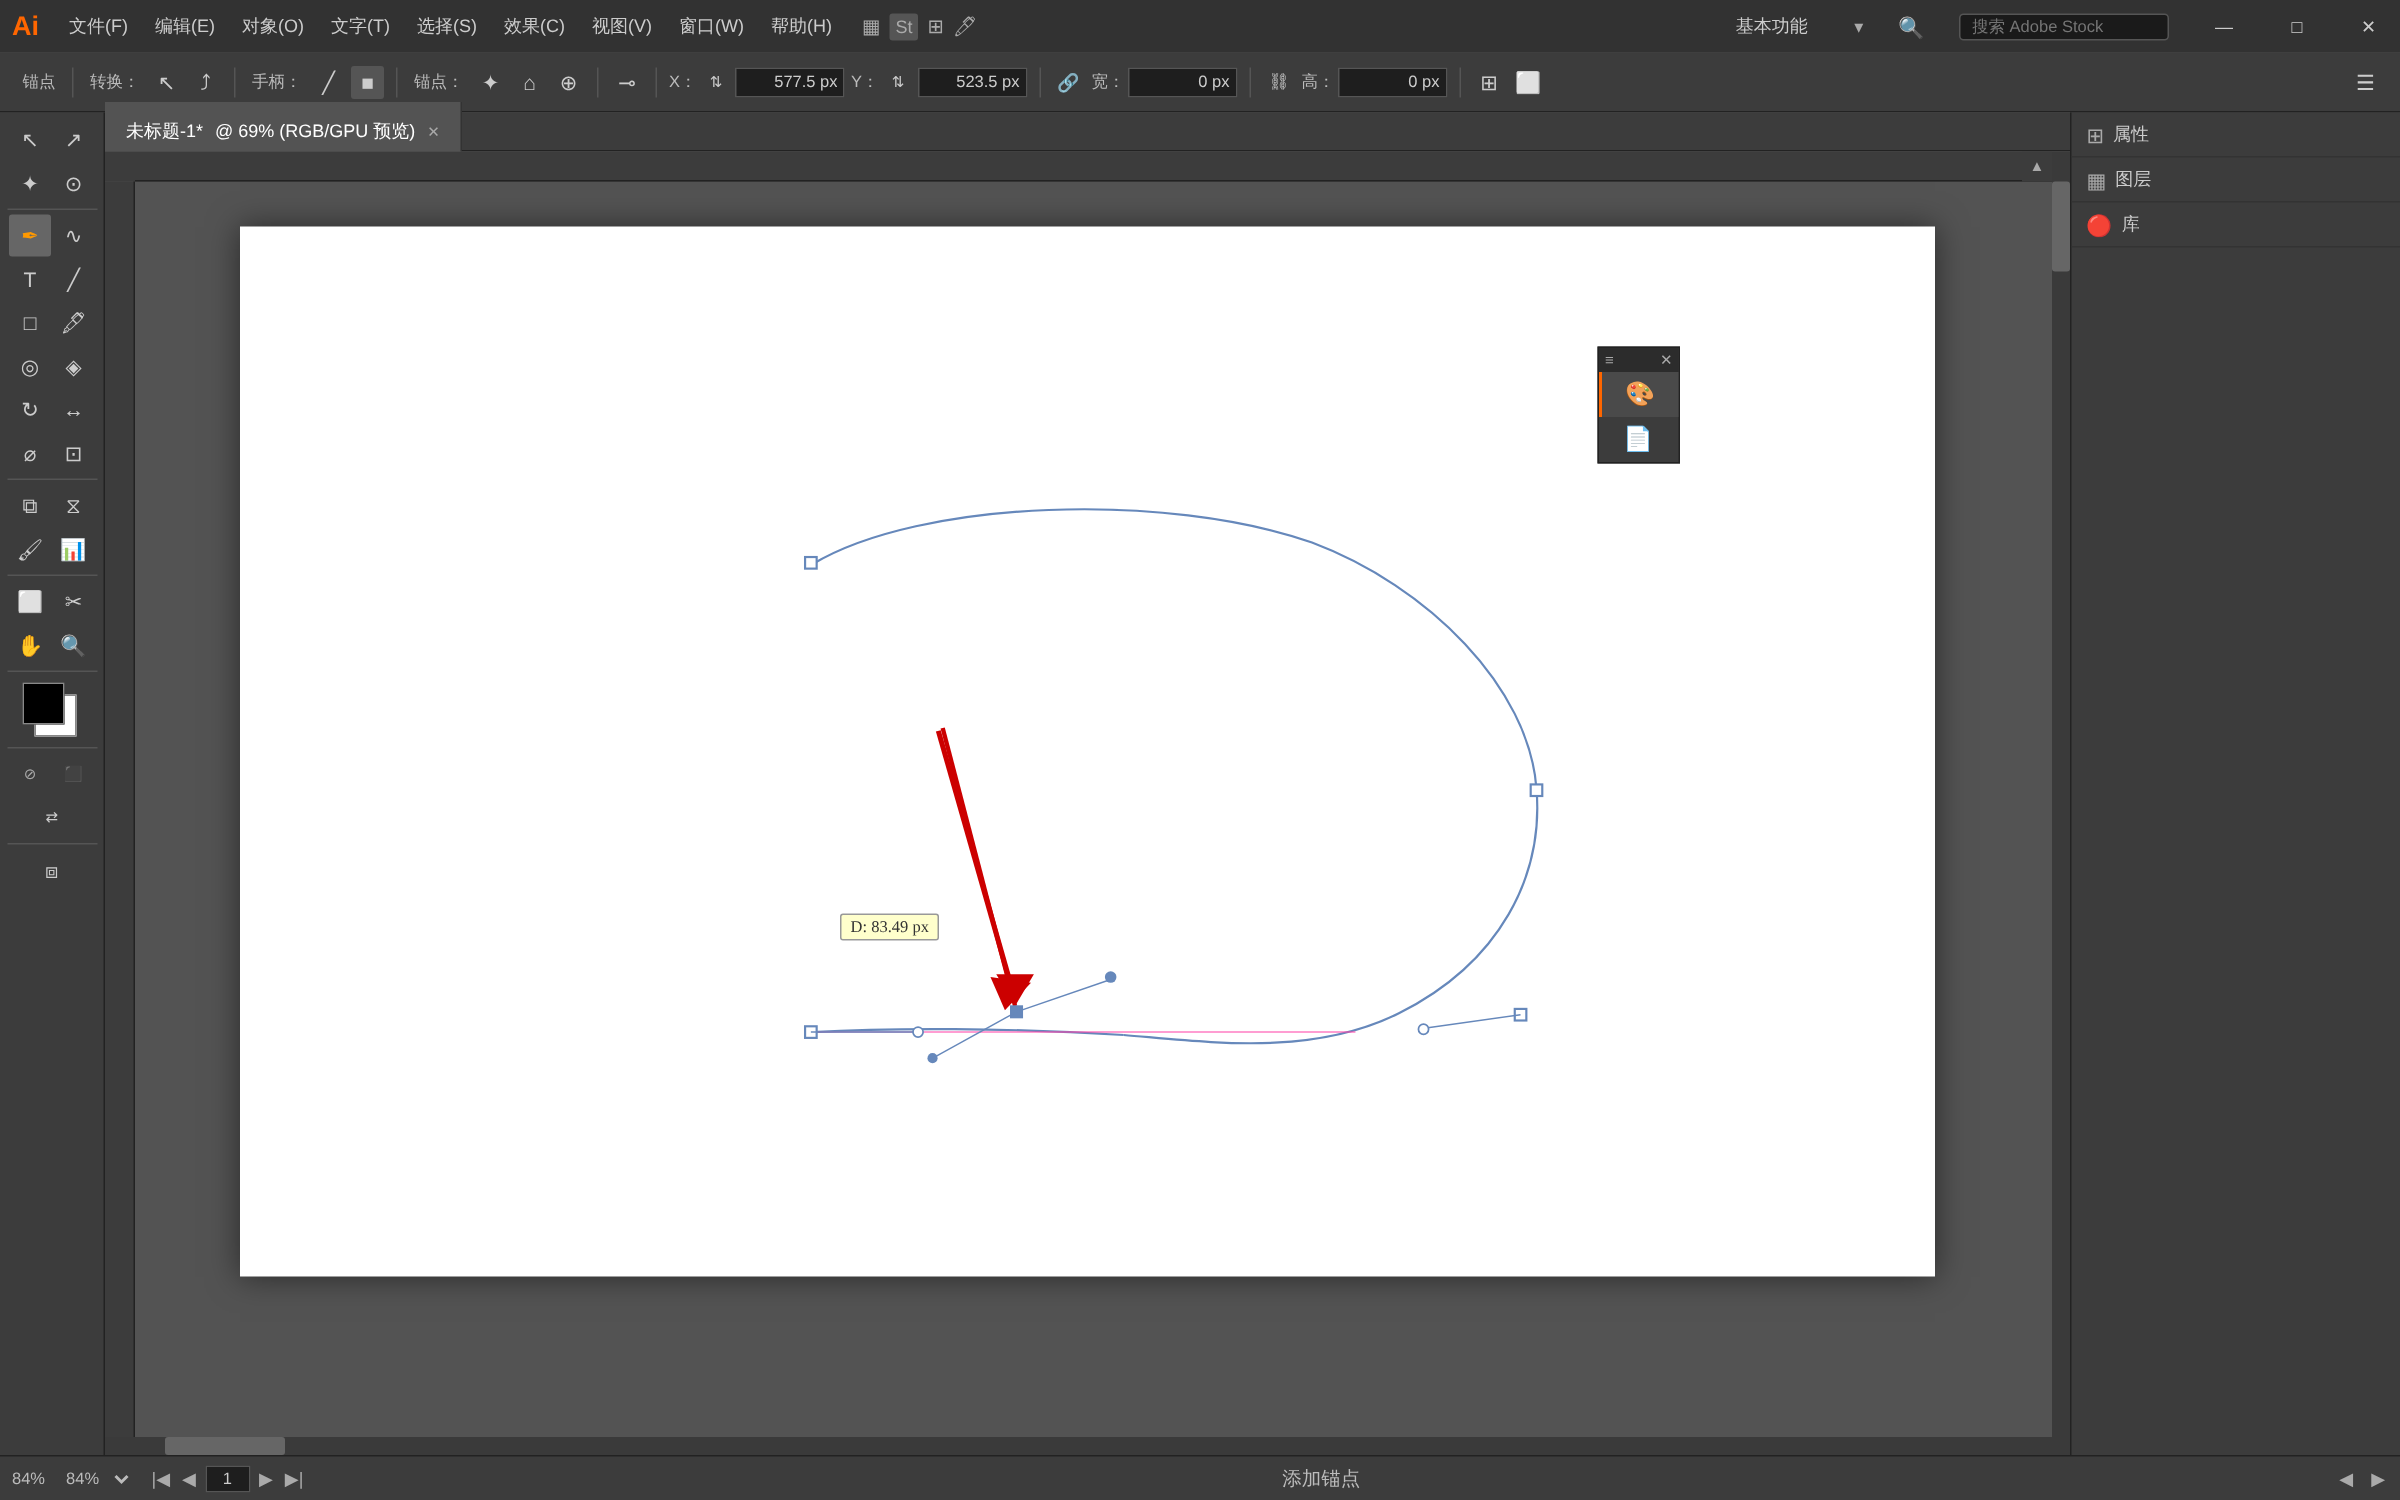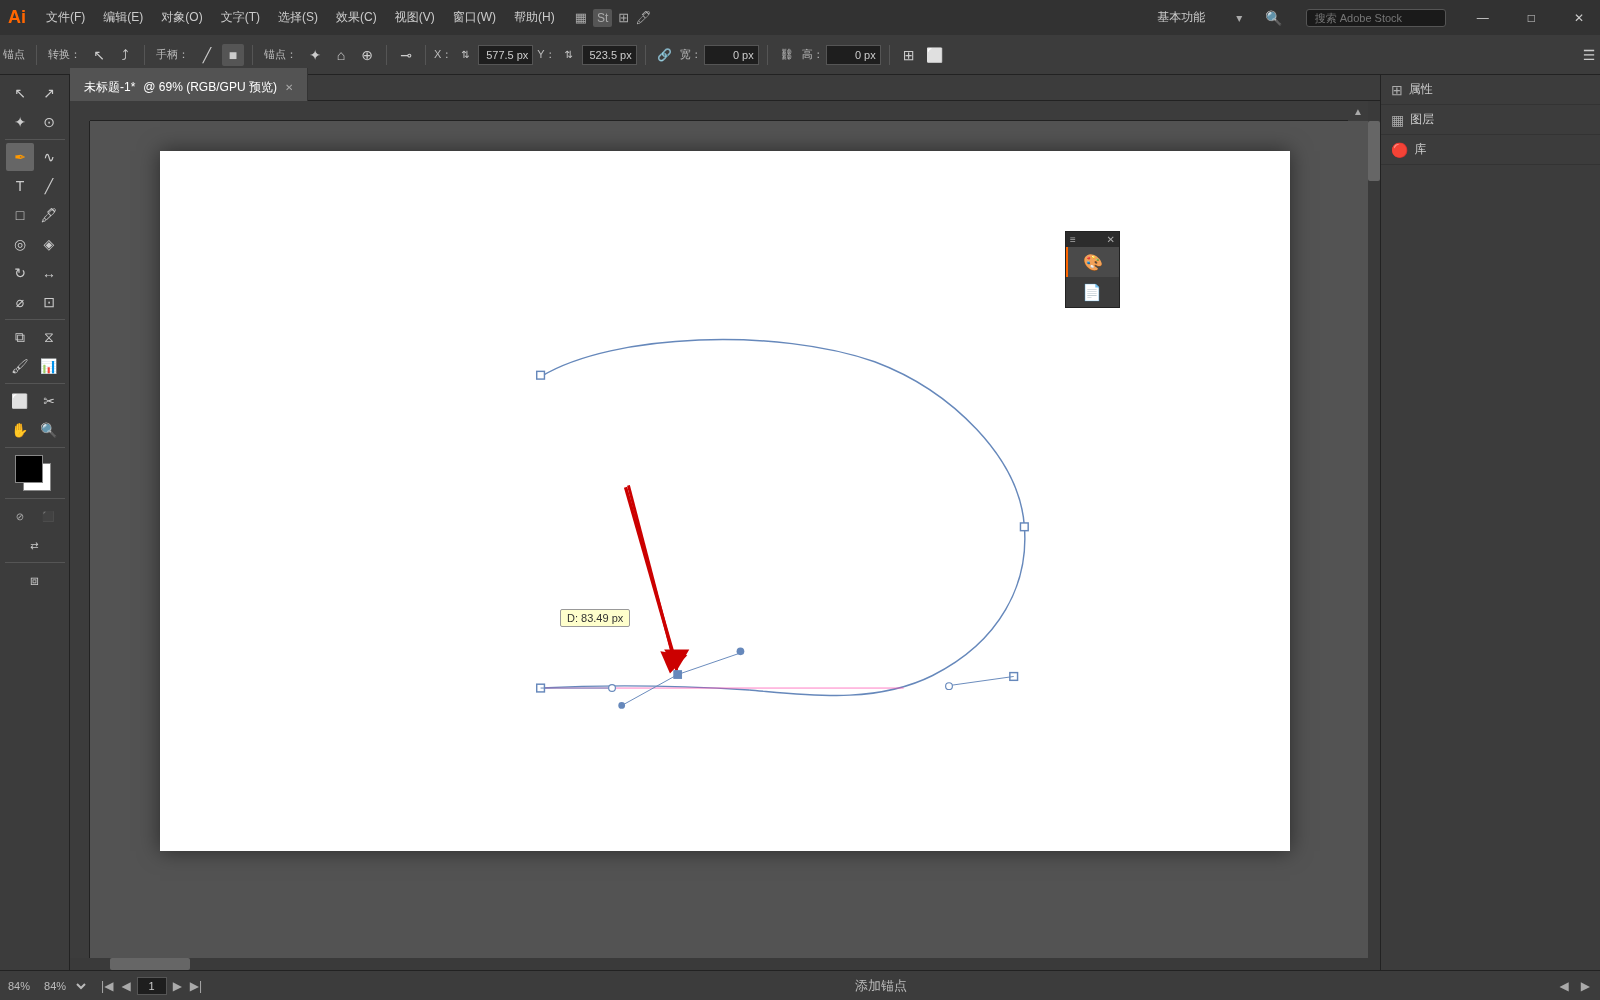--- a/index.html
+++ b/index.html
@@ -58,21 +58,21 @@
       cursor: pointer;
     }
 
     
     #tool-options {
       width: 100%;
       height: 40px;
       background: #3c3c3c;
       display: flex;
       align-items: center;
-      padding: 0 0;
+      padding: 0 12px;
       gap: 4px;
       border-bottom: 1px solid #222;
     }
     .tool-opt-label {
       color: #bbb;
       font-size: 11px;
       margin: 0 3px;
     }
     .tool-opt-icon {
       width: 22px;
@@ -97,21 +97,21 @@
       gap: 2px;
     }
     .coord-label {
       color: #bbb;
       font-size: 11px;
     }
     .coord-input {
       background: #1e1e1e;
       border: 1px solid #555;
       color: #ccc;
-      width: 55px;
+      width: 73px;
       height: 20px;
       padding: 0 4px;
       font-size: 11px;
       text-align: right;
     }
 
     
     #main-layout {
       display: flex;
       width: 100%;
@@ -249,20 +249,21 @@
     
     .distance-tooltip {
       position: absolute;
       background: #ffffcc;
       border: 1px solid #999;
       padding: 2px 6px;
       font-size: 11px;
       color: #333;
       border-radius: 2px;
       pointer-events: none;
+      font-family: Liberation Serif, serif;
     }
     #right-panels-wide {
       width: 220px;
       background: #3c3c3c;
       display: flex;
       flex-direction: column;
       border-left: 1px solid #222;
     }
     .panel-tab {
       display: flex;

